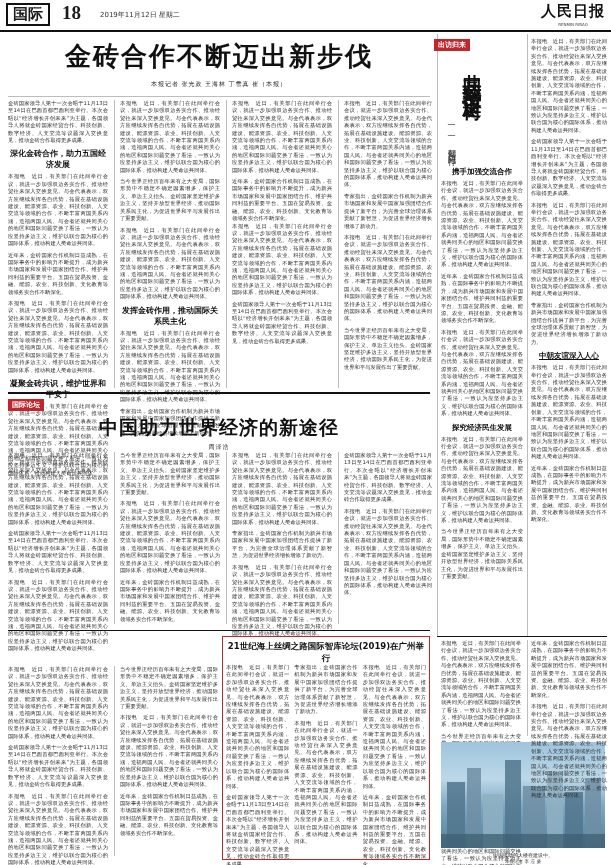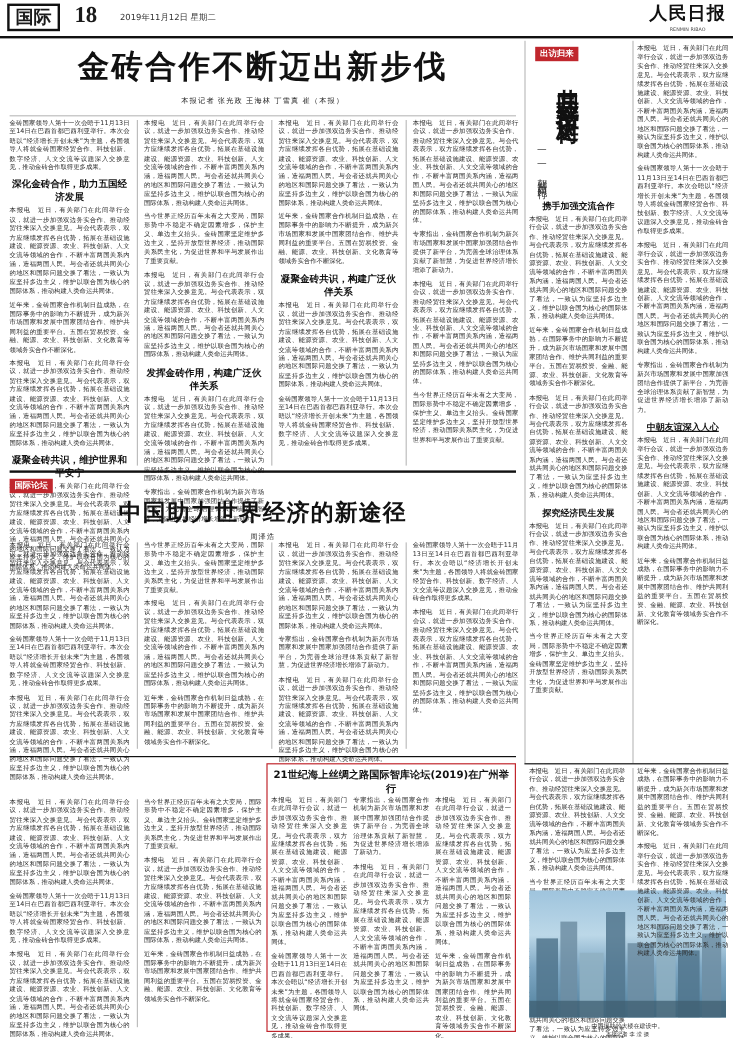--- a/index.html
+++ b/index.html
@@ -129,30 +129,29 @@
     <div class="body-text" style="margin-top:4px;">本报电　近日，有关部门在此间举行会议，就进一步加强双边务实合作、推动经贸往来深入交换意见。与会代表表示，双方应继续发挥各自优势，拓展在基础设施建设、能源资源、农业、科技创新、人文交流等领域的合作，不断丰富两国关系内涵，造福两国人民。与会者还就共同关心的地区和国际问题交换了看法，一致认为应坚持多边主义，维护以联合国为核心的国际体系，推动构建人类命运共同体。</div>
     <div class="sub-head">凝聚金砖共识，维护世界和平安宁</div>
     <div class="body-text">本报电　近日，有关部门在此间举行会议，就进一步加强双边务实合作、推动经贸往来深入交换意见。与会代表表示，双方应继续发挥各自优势，拓展在基础设施建设、能源资源、农业、科技创新、人文交流等领域的合作，不断丰富两国关系内涵，造福两国人民。与会者还就共同关心的地区和国际问题交换了看法，一致认为应坚持多边主义，维护以联合国为核心的国际体系，推动构建人类命运共同体。</div>
   </div>
   <div class="vline" style="left:114px;top:100px;height:288px;"></div>
 
   <div style="position:absolute;left:120px;top:100px;width:100px;">
     <div class="body-text">本报电　近日，有关部门在此间举行会议，就进一步加强双边务实合作、推动经贸往来深入交换意见。与会代表表示，双方应继续发挥各自优势，拓展在基础设施建设、能源资源、农业、科技创新、人文交流等领域的合作，不断丰富两国关系内涵，造福两国人民。与会者还就共同关心的地区和国际问题交换了看法，一致认为应坚持多边主义，维护以联合国为核心的国际体系，推动构建人类命运共同体。</div>
     <div class="body-text" style="margin-top:4px;">当今世界正经历百年未有之大变局，国际形势中不稳定不确定因素增多，保护主义、单边主义抬头。金砖国家坚定维护多边主义，坚持开放型世界经济，推动国际关系民主化，为促进世界和平与发展作出了重要贡献。</div>
     <div class="body-text" style="margin-top:4px;">本报电　近日，有关部门在此间举行会议，就进一步加强双边务实合作、推动经贸往来深入交换意见。与会代表表示，双方应继续发挥各自优势，拓展在基础设施建设、能源资源、农业、科技创新、人文交流等领域的合作，不断丰富两国关系内涵，造福两国人民。与会者还就共同关心的地区和国际问题交换了看法，一致认为应坚持多边主义，维护以联合国为核心的国际体系，推动构建人类命运共同体。</div>
-    <div class="sub-head">发挥金砖作用，构建广泛伙伴关系</div>
+    <div class="sub-head">发挥金砖作用，推动国际关系民主化</div>
     <div class="body-text">本报电　近日，有关部门在此间举行会议，就进一步加强双边务实合作、推动经贸往来深入交换意见。与会代表表示，双方应继续发挥各自优势，拓展在基础设施建设、能源资源、农业、科技创新、人文交流等领域的合作，不断丰富两国关系内涵，造福两国人民。与会者还就共同关心的地区和国际问题交换了看法，一致认为应坚持多边主义，维护以联合国为核心的国际体系，推动构建人类命运共同体。</div>
     <div class="body-text" style="margin-top:4px;">专家指出，金砖国家合作机制为新兴市场国家和发展中国家加强团结合作提供了新平台，为完善全球治理体系贡献了新智慧，为促进世界经济增长增添了新动力。</div>
   </div>
   <div class="vline" style="left:226px;top:100px;height:288px;"></div>
 
   <div style="position:absolute;left:232px;top:100px;width:100px;">
     <div class="body-text">本报电　近日，有关部门在此间举行会议，就进一步加强双边务实合作、推动经贸往来深入交换意见。与会代表表示，双方应继续发挥各自优势，拓展在基础设施建设、能源资源、农业、科技创新、人文交流等领域的合作，不断丰富两国关系内涵，造福两国人民。与会者还就共同关心的地区和国际问题交换了看法，一致认为应坚持多边主义，维护以联合国为核心的国际体系，推动构建人类命运共同体。</div>
     <div class="body-text" style="margin-top:4px;">近年来，金砖国家合作机制日益成熟，在国际事务中的影响力不断提升，成为新兴市场国家和发展中国家团结合作、维护共同利益的重要平台。五国在贸易投资、金融、能源、农业、科技创新、文化教育等领域务实合作不断深化。</div>
-    <div class="sub-head">凝聚金砖共识，构建广泛伙伴关系</div>
     <div class="body-text">本报电　近日，有关部门在此间举行会议，就进一步加强双边务实合作、推动经贸往来深入交换意见。与会代表表示，双方应继续发挥各自优势，拓展在基础设施建设、能源资源、农业、科技创新、人文交流等领域的合作，不断丰富两国关系内涵，造福两国人民。与会者还就共同关心的地区和国际问题交换了看法，一致认为应坚持多边主义，维护以联合国为核心的国际体系，推动构建人类命运共同体。</div>
     <div class="body-text" style="margin-top:4px;">金砖国家领导人第十一次会晤于11月13日至14日在巴西首都巴西利亚举行。本次会晤以“经济增长开创未来”为主题，各国领导人将就金砖国家经贸合作、科技创新、数字经济、人文交流等议题深入交换意见，推动金砖合作取得更多成果。</div>
   </div>
   <div class="vline" style="left:338px;top:100px;height:288px;"></div>
 
   <div style="position:absolute;left:344px;top:100px;width:88px;">
     <div class="body-text">本报电　近日，有关部门在此间举行会议，就进一步加强双边务实合作、推动经贸往来深入交换意见。与会代表表示，双方应继续发挥各自优势，拓展在基础设施建设、能源资源、农业、科技创新、人文交流等领域的合作，不断丰富两国关系内涵，造福两国人民。与会者还就共同关心的地区和国际问题交换了看法，一致认为应坚持多边主义，维护以联合国为核心的国际体系，推动构建人类命运共同体。</div>
     <div class="body-text" style="margin-top:4px;">专家指出，金砖国家合作机制为新兴市场国家和发展中国家加强团结合作提供了新平台，为完善全球治理体系贡献了新智慧，为促进世界经济增长增添了新动力。</div>
     <div class="body-text" style="margin-top:4px;">本报电　近日，有关部门在此间举行会议，就进一步加强双边务实合作、推动经贸往来深入交换意见。与会代表表示，双方应继续发挥各自优势，拓展在基础设施建设、能源资源、农业、科技创新、人文交流等领域的合作，不断丰富两国关系内涵，造福两国人民。与会者还就共同关心的地区和国际问题交换了看法，一致认为应坚持多边主义，维护以联合国为核心的国际体系，推动构建人类命运共同体。</div>
     <div class="body-text" style="margin-top:4px;">当今世界正经历百年未有之大变局，国际形势中不稳定不确定因素增多，保护主义、单边主义抬头。金砖国家坚定维护多边主义，坚持开放型世界经济，推动国际关系民主化，为促进世界和平与发展作出了重要贡献。</div>
@@ -189,21 +188,21 @@
   </div>
   <div class="vline" style="left:338px;top:452px;height:172px;"></div>
 
   <div style="position:absolute;left:344px;top:452px;width:88px;">
     <div class="body-text">金砖国家领导人第十一次会晤于11月13日至14日在巴西首都巴西利亚举行。本次会晤以“经济增长开创未来”为主题，各国领导人将就金砖国家经贸合作、科技创新、数字经济、人文交流等议题深入交换意见，推动金砖合作取得更多成果。</div>
     <div class="body-text" style="margin-top:4px;">本报电　近日，有关部门在此间举行会议，就进一步加强双边务实合作、推动经贸往来深入交换意见。与会代表表示，双方应继续发挥各自优势，拓展在基础设施建设、能源资源、农业、科技创新、人文交流等领域的合作，不断丰富两国关系内涵，造福两国人民。与会者还就共同关心的地区和国际问题交换了看法，一致认为应坚持多边主义，维护以联合国为核心的国际体系，推动构建人类命运共同体。</div>
   </div>
 
   <div class="hline" style="left:8px;top:630px;width:422px;height:1px;background:#111;"></div>
 
-  <div style="position:absolute;left:446px;top:38px;width:166px;">
+  <div style="position:absolute;left:434px;top:38px;width:166px;">
     <div class="label-row">
       <span class="red-label">出访归来</span>
     </div>
   </div>
 
   <div style="position:absolute;left:462px;top:58px;height:210px;">
     <div class="vert hl-main" style="font-size:19px;letter-spacing:4px;line-height:22px;">共同栽培友谊之树</div>
   </div>
   <div style="position:absolute;left:445px;top:120px;height:110px;">
     <div class="vert" style="font-size:8px;letter-spacing:2px;color:#333;">——朝鲜访问纪行</div>

